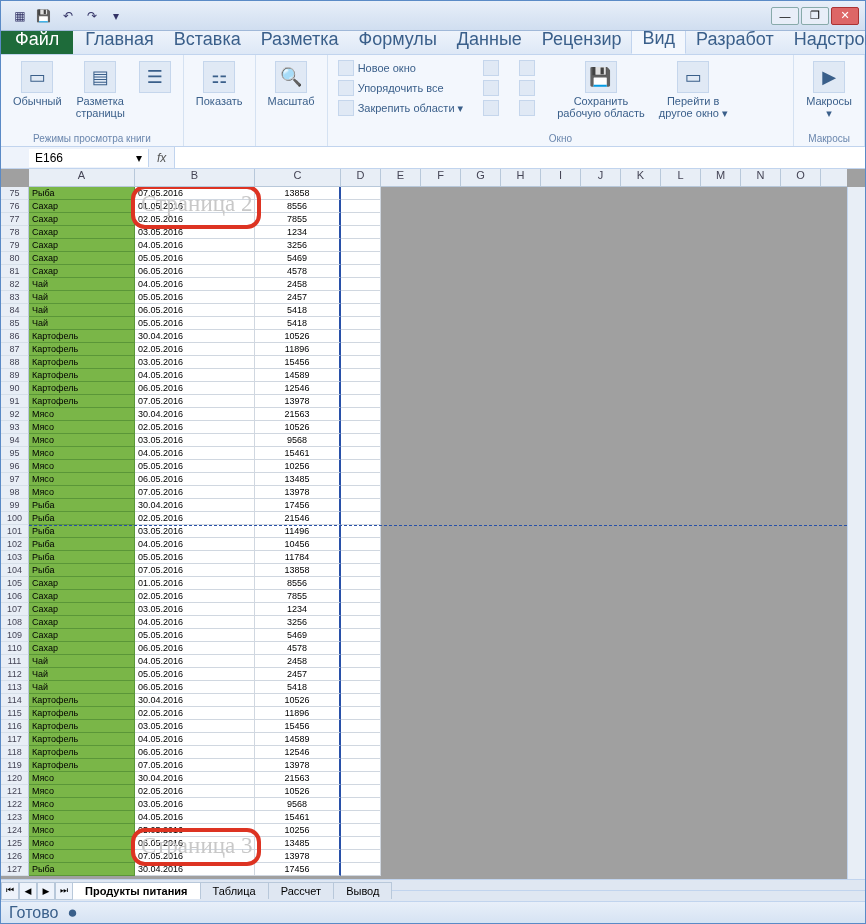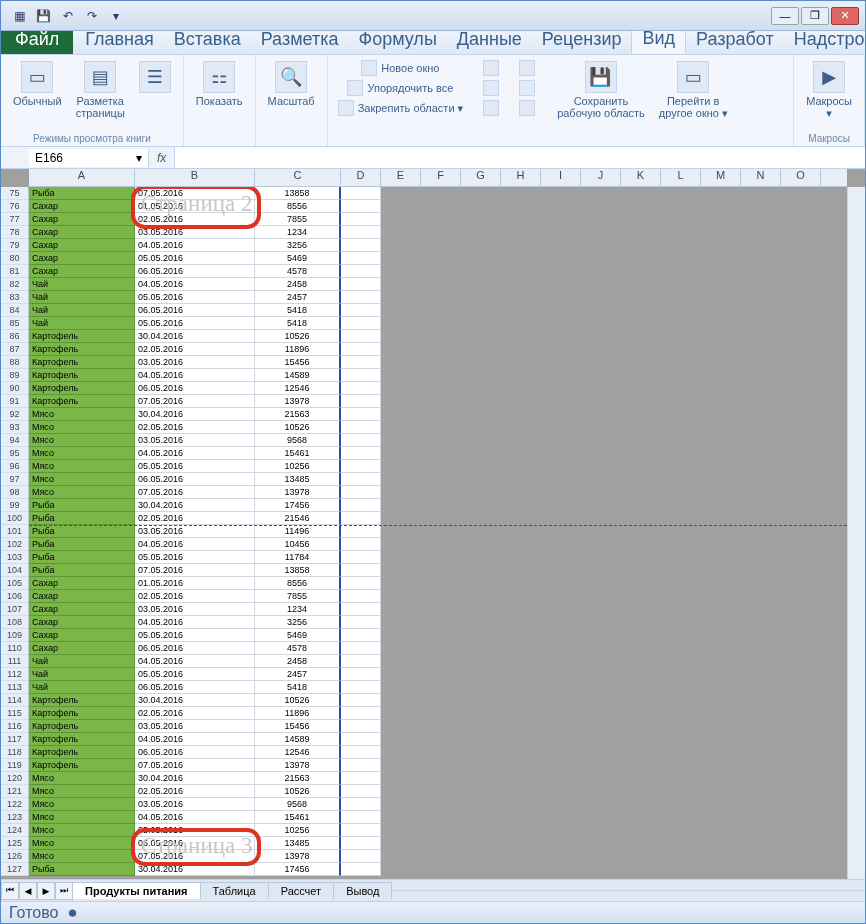--- a/index.html
+++ b/index.html
@@ -16,21 +16,21 @@
 .tabs .filetab { background:#1e6b3a; color:#fff; padding:4px 14px; border-radius:3px 3px 0 0; margin-right:2px; }
 .tabs .tab { padding:4px 10px; color:#3a5f8a; cursor:pointer; }
 .tabs .tab.active { background:#f3f7fd; border:1px solid #c1d4ee; border-bottom:1px solid #f3f7fd; border-radius:3px 3px 0 0; }
 .tabs .help { margin-left:auto; display:flex; gap:6px; padding-right:10px; color:#3a5f8a; }
 .ribbon { height:92px; background:#f3f7fd; border-bottom:1px solid #c1d4ee; display:flex; font-size:11px; color:#3a5f8a; }
 .ribbon .group { border-right:1px solid #d5e2f2; padding:4px 8px 2px 8px; display:flex; flex-direction:column; justify-content:space-between; }
 .ribbon .group .items { display:flex; gap:6px; align-items:flex-start; }
 .ribbon .group .glabel { text-align:center; font-size:10px; color:#6a86ad; padding-top:2px; }
 .ribbon .bigbtn { display:flex; flex-direction:column; align-items:center; gap:2px; padding:2px 4px; cursor:pointer; }
 .ribbon .bigbtn .ic { width:32px; height:32px; background:#e0e9f5; border:1px solid #c5d6ec; display:flex; align-items:center; justify-content:center; font-size:18px; }
-.ribbon .smallbtns { display:flex; flex-direction:column; gap:2px;align-items:center; }
+.ribbon .smallbtns { display:flex; flex-direction:column; gap:2px; }
 .ribbon .smallbtn { display:flex; align-items:center; gap:4px; padding:1px 2px; cursor:pointer; white-space:nowrap; }
 .ribbon .smallbtn .si { width:16px; height:16px; background:#e0e9f5; border:1px solid #c5d6ec; }
 .namebox-row { height:22px; border-bottom:1px solid #c1d4ee; display:flex; align-items:center; background:#eef3fb; font-size:12px; }
 .namebox { width:120px; border-right:1px solid #c1d4ee; padding:2px 6px; background:#fff; display:flex; justify-content:space-between; align-items:center; margin-left:28px; }
 .fx { padding:0 8px; color:#555; font-style:italic; }
 .fxbar { flex:1; background:#fff; border-left:1px solid #c1d4ee; height:100%; }
 .sheet-area { flex:1; display:flex; overflow:hidden; background:#a0a0a0; position:relative; }
 .colhdrs { height:18px; background:#e8eef6; border-bottom:1px solid #b8c8da; display:flex; position:absolute; top:0; left:28px; right:18px; z-index:2; }
 .colhdrs .ch { border-right:1px solid #b8c8da; text-align:center; font-size:11px; color:#445; }
 .grid-wrap { position:absolute; top:18px; left:0; right:18px; bottom:0; overflow:hidden; background:#a0a0a0; }
@@ -179,20 +179,21 @@
             <div class="ic">💾</div>
             <span style="white-space:pre-line;text-align:center">Сохранить
 рабочую область</span>
           </div>
         <div class="bigbtn">
             <div class="ic">▭</div>
             <span style="white-space:pre-line;text-align:center">Перейти в
 другое окно ▾</span>
           </div>
       </div>
+      <div class="glabel">Окно</div>
     </div>
     <div class="group">
       <div class="items">
           <div class="bigbtn">
             <div class="ic">▶</div>
             <span style="white-space:pre-line;text-align:center">Макросы
 ▾</span>
           </div>
         </div>
       <div class="glabel">Макросы</div>

